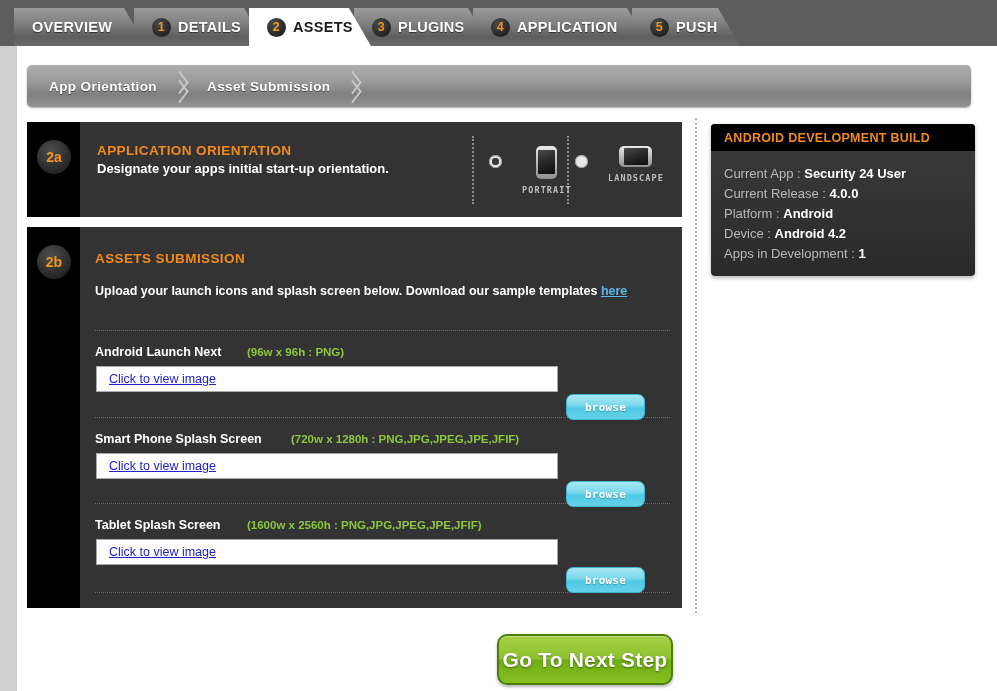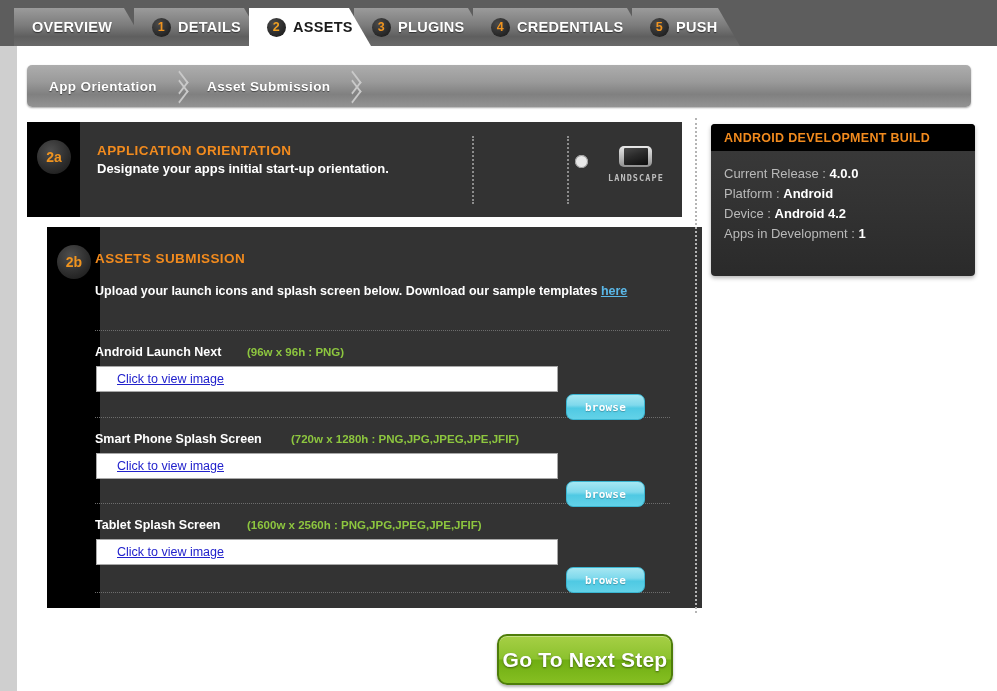--- a/index.html
+++ b/index.html
@@ -107,21 +107,20 @@
   
   .panel-2a {
     position: absolute; left: 27px; top: 122px;
     width: 655px; height: 95px;
     background: #333333;
   }
   .panel-2b {
     position: absolute; left: 27px; top: 227px;
     width: 655px; height: 381px;
     background: #333333;
-    margin-left: 20px;
   }
   .blackstrip {
     position: absolute; left: 0; top: 0;
     width: 53px; height: 100%;
     background: #000000;
   }
   .stepbadge {
     position: absolute; left: 10px; top: 18px;
     width: 34px; height: 34px; border-radius: 50%;
     background: radial-gradient(circle at 40% 32%, #4e4e4e 0%, #2e2e2e 55%, #161616 100%);
@@ -228,21 +227,21 @@
     position: absolute;
     color: #8dc63f; font-size: 11.5px; font-weight: bold;
     white-space: nowrap;
   }
   .file-input {
     position: absolute;
     width: 462px; height: 26px;
     background: #ffffff;
     border: 1px solid #a8a8a8;
     display: flex; align-items: center;
-    padding-left: 20px;
+    padding-left: 12px;
   }
   .file-input a {
     color: #2222cc;
     font-size: 12.5px;
     text-decoration: underline;
   }
   .browse-btn {
     position: absolute;
     width: 79px; height: 26px;
     border-radius: 7px;
@@ -329,21 +328,21 @@
         <div class="tab active" style="left: 249px; width: 122px; z-index: 30;">
           <span class="badge">2</span>
           <span class="tablabel">ASSETS</span>
         </div>
         <div class="tab" style="left: 354px; width: 136px; z-index: 7;">
           <span class="badge">3</span>
           <span class="tablabel">PLUGINS</span>
         </div>
         <div class="tab" style="left: 473px; width: 176px; z-index: 6;">
           <span class="badge">4</span>
-          <span class="tablabel">CREDENTIALS</span>
+          <span class="tablabel">APPLICATION</span>
         </div>
         <div class="tab" style="left: 632px; width: 108px; z-index: 5;">
           <span class="badge">5</span>
           <span class="tablabel">PUSH</span>
         </div>
       </div>
   </div>
 
   <div class="crumbbar">
     <div id="crumbs-host" style="display:flex;align-items:center;">
@@ -359,20 +358,29 @@
       <div class="stepbadge">2a</div>
     </div>
   </div>
   <div class="sec-title" style="left:97px; top:143px;">APPLICATION ORIENTATION</div>
   <div class="sec-sub" style="left:97px; top:161px;">Designate your apps initial start-up orientation.</div>
 
   <div class="orient-wrap">
     <div class="dotline" style="left:0;"></div>
     <div class="dotline" style="left:95px;"></div>
 
+    <div class="orient-opt" style="left:17px;">
+      <div class="radio sel"></div>
+      <div class="dev-col">
+        <div class="phone-portrait">
+          <div class="scr"></div>
+        </div>
+        <div class="dev-label">PORTRAIT</div>
+      </div>
+    </div>
 
     <div class="orient-opt" style="left:103px;">
       <div class="radio"></div>
       <div class="dev-col">
         <div class="phone-landscape">
           <div class="scr"></div>
         </div>
         <div class="dev-label">LANDSCAPE</div>
       </div>
     </div>
@@ -413,20 +421,21 @@
         <a href="#">Click to view image</a>
       </div>
       <div class="browse-btn" style="left: 566px; top: 539px;">browse</div>
     </div>
 
   <div class="vdivider"></div>
 
   <div class="infopanel">
     <div class="infohead">ANDROID DEVELOPMENT BUILD</div>
     <div class="infolist" id="info-host">
+        <div class="inforow"><span>Current App : </span><b>Security 24 User</b></div>
         <div class="inforow"><span>Current Release : </span><b>4.0.0</b></div>
         <div class="inforow"><span>Platform : </span><b>Android</b></div>
         <div class="inforow"><span>Device : </span><b>Android 4.2</b></div>
         <div class="inforow"><span>Apps in Development : </span><b>1</b></div>
       </div>
   </div>
 
   <div class="nextbtn">Go To Next Step</div>
 
 </div>

